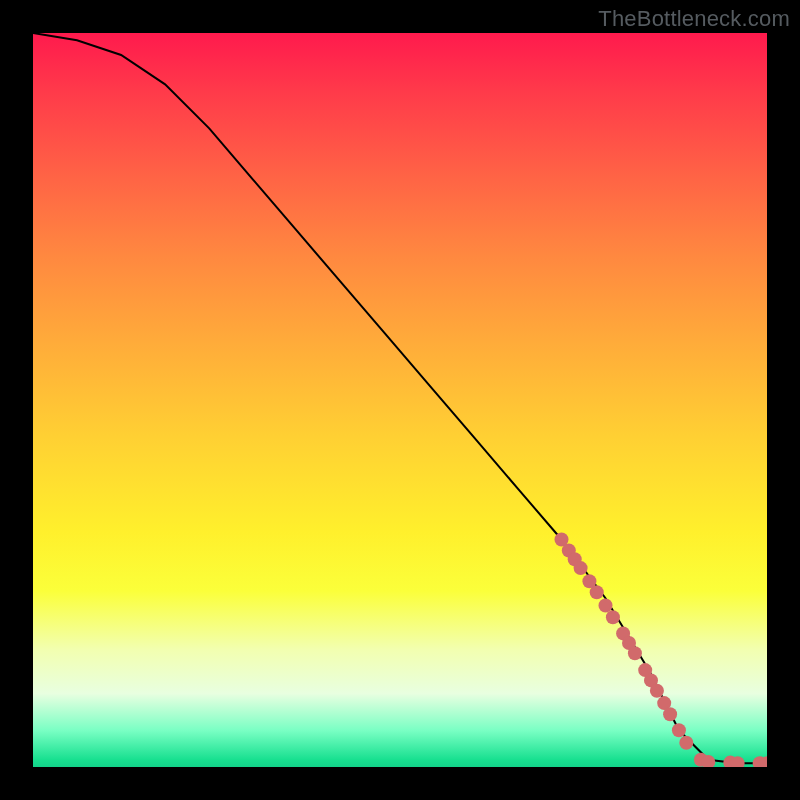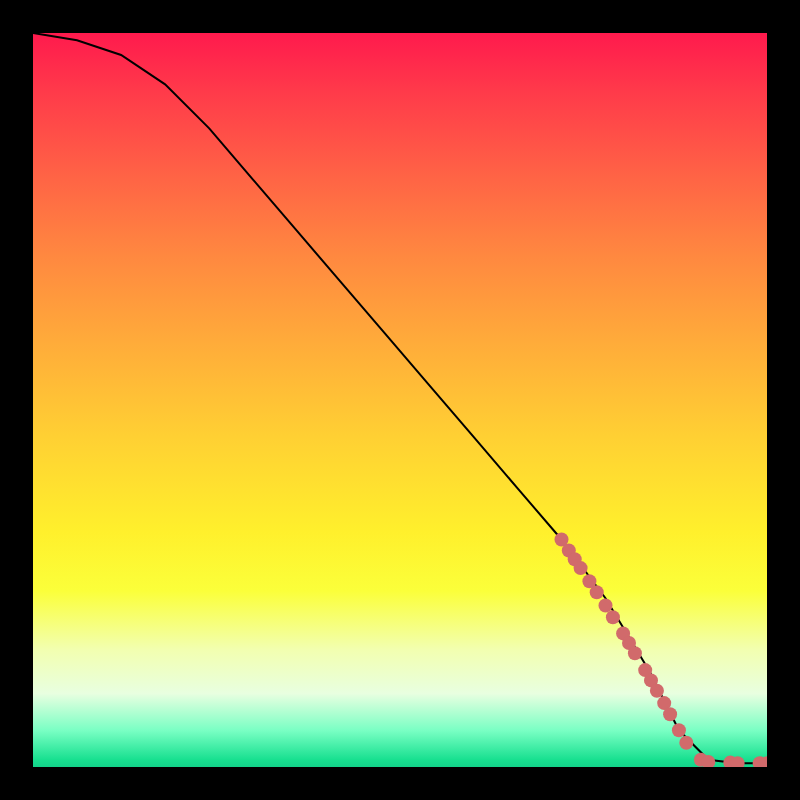--- a/index.html
+++ b/index.html
@@ -91,13 +91,14 @@
           <circle cx="653.3" cy="709.8" r="7" fill="#d16a6b"></circle>
           <circle cx="667.9" cy="726.7" r="7" fill="#d16a6b"></circle>
           <circle cx="675.3" cy="728.9" r="7" fill="#d16a6b"></circle>
           <circle cx="697.3" cy="729.6" r="7" fill="#d16a6b"></circle>
           <circle cx="704.6" cy="730.3" r="7" fill="#d16a6b"></circle>
           <circle cx="726.7" cy="730.3" r="7" fill="#d16a6b"></circle>
           <circle cx="734.0" cy="730.3" r="7" fill="#d16a6b"></circle>
         </g>
     </svg>
   </div>
+  <div class="watermark">TheBottleneck.com</div>
 </div>
 
 </body></html>

